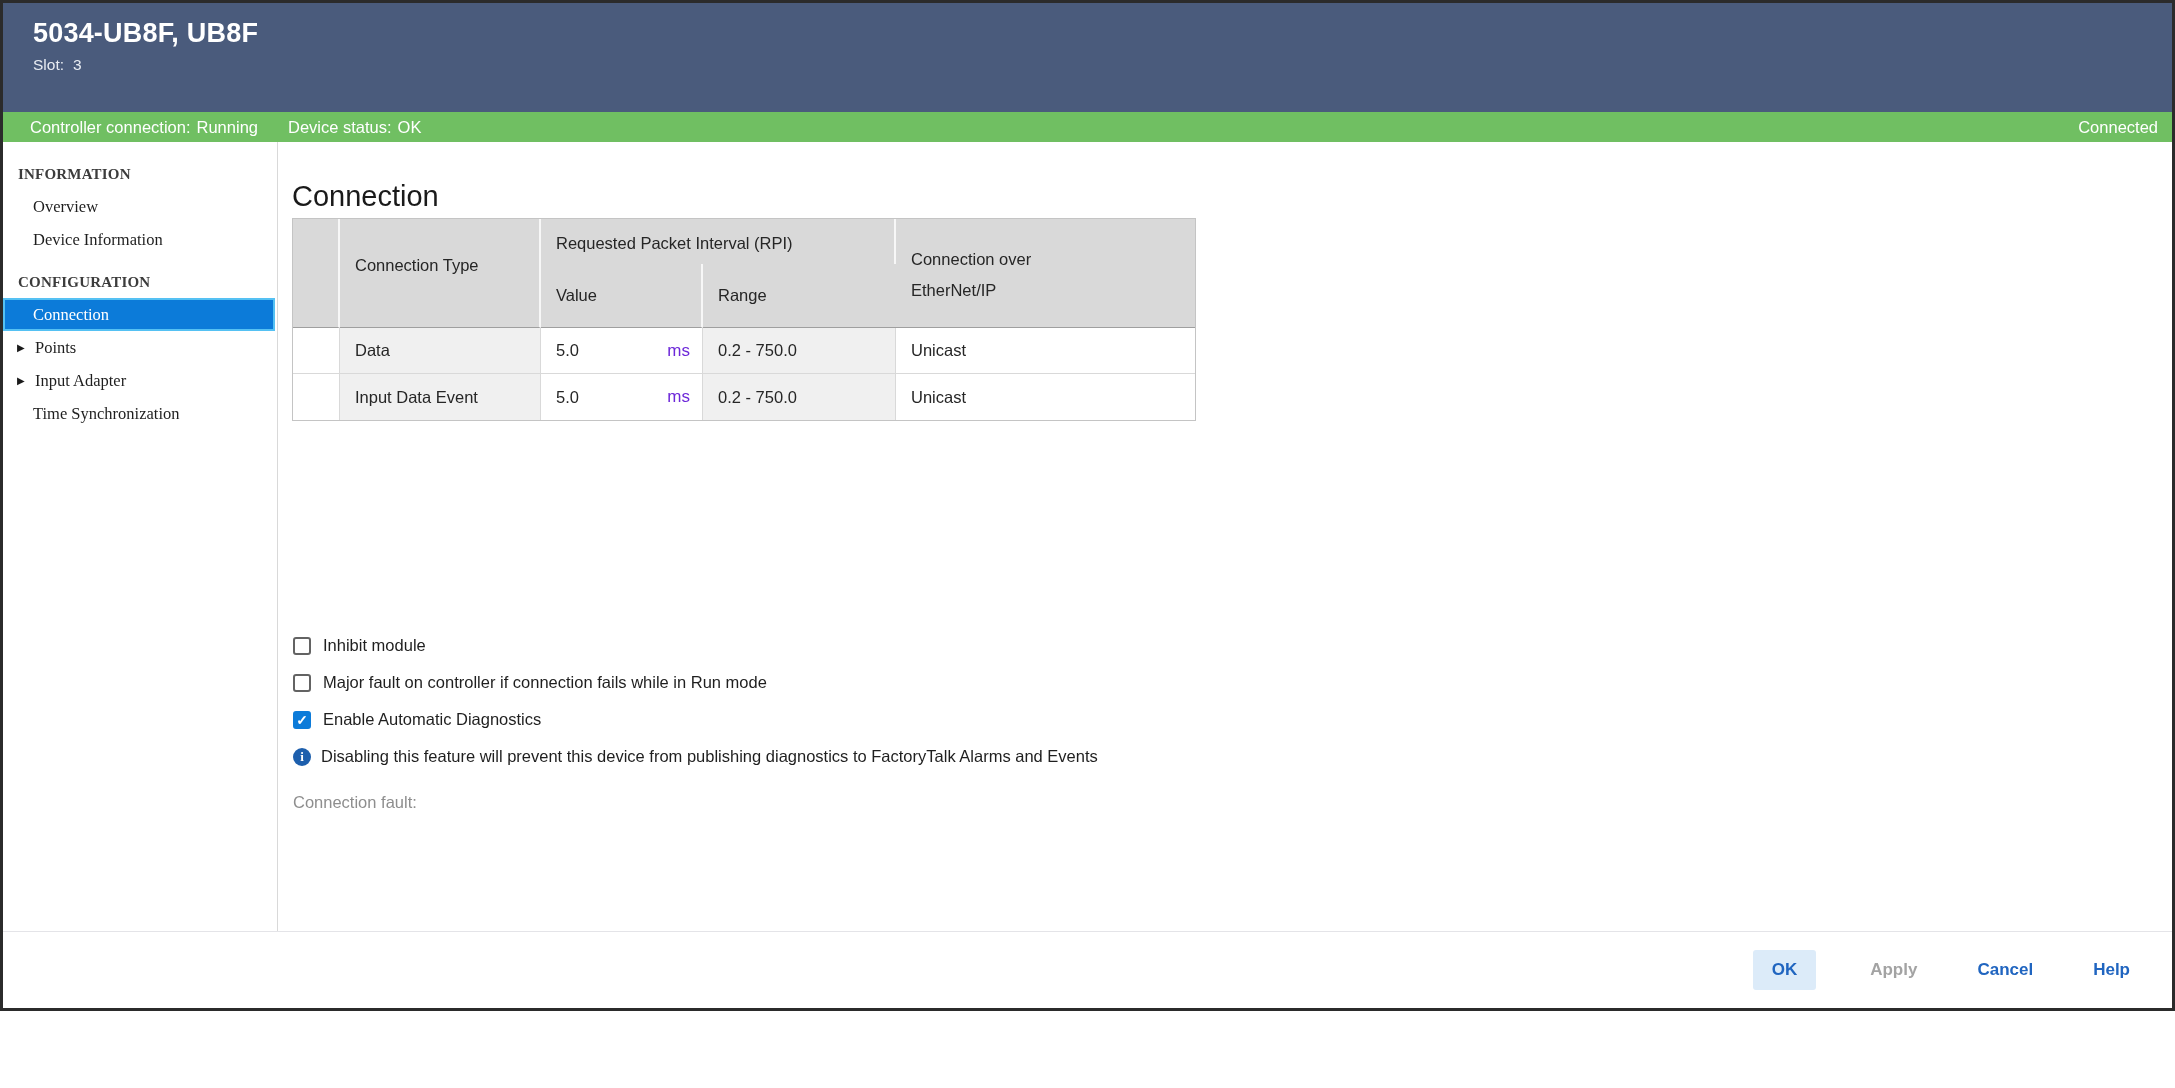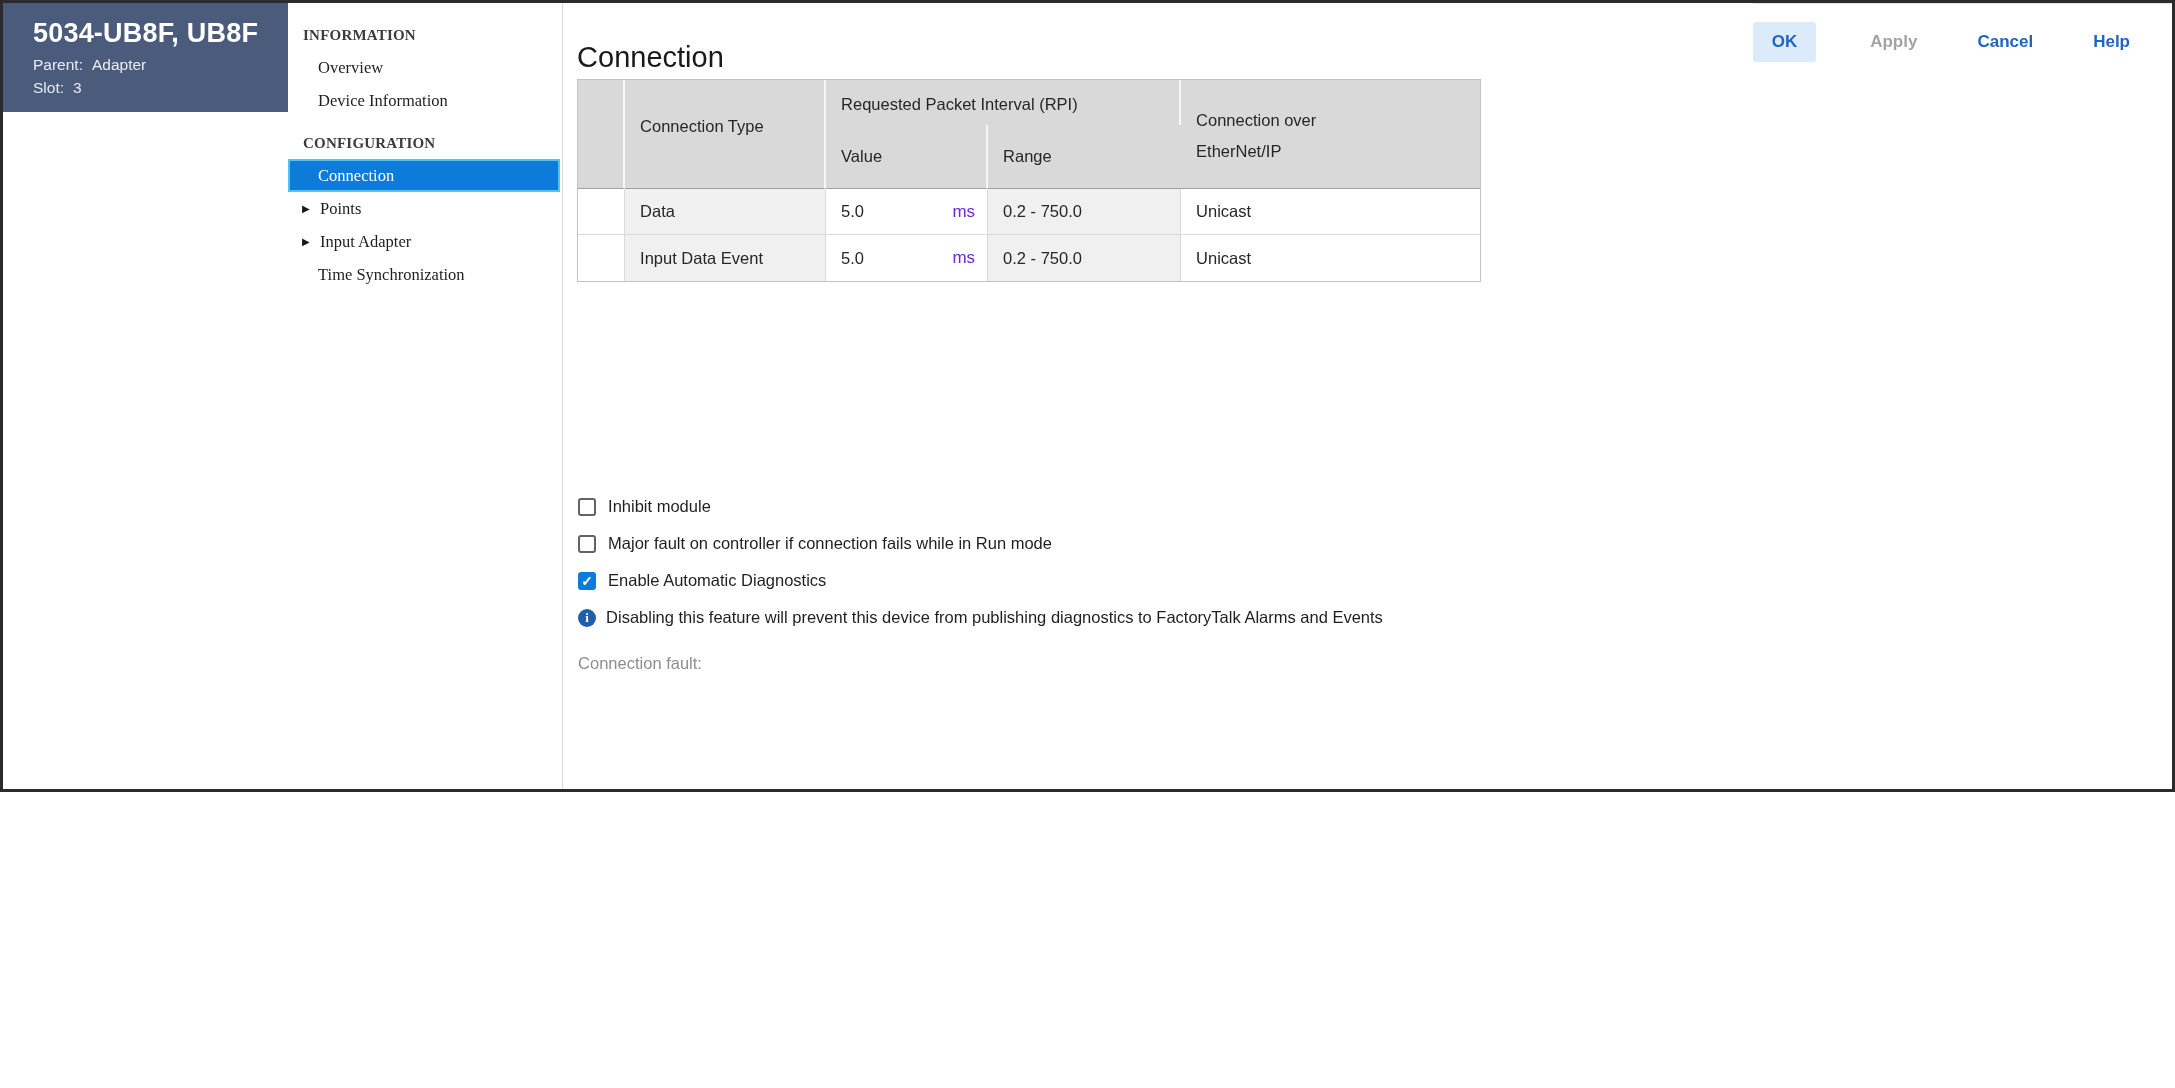--- a/index.html
+++ b/index.html
@@ -1,20 +1,20 @@
 <!DOCTYPE html>
 <html><head>
 <meta charset="utf-8">
 <style>
   * { margin:0; padding:0; box-sizing:border-box; }
   html,body { width:2175px; height:1088px; font-family:"Liberation Sans", sans-serif; }
   .window {
-    width:2175px; height:792px;
+    width:2175px; height:1011px;
     border:3px solid #2b2b2b;
-    display:flex; 
+    display:flex; flex-direction:column;
     background:#ffffff; overflow:hidden;
   }
 
   
   .header { height:109px; background:#4a5b7c; color:#fff; padding:15px 30px 0 30px; flex:0 0 auto; }
   .header .title { font-size:27px; font-weight:700; letter-spacing:0.2px; }
   .header .meta { font-size:15.5px; color:#e9edf3; margin-top:7px; }
   .header .meta + .meta { margin-top:5px; }
   .header .meta .lbl { margin-right:9px; }
 
@@ -86,27 +86,33 @@
   .footer .btn.disabled { color:#a3a3a3; cursor:default; }
 </style>
 </head>
 <body>
 
 <div class="window">
 
   <div class="header">
     <div class="title">5034-UB8F, UB8F</div>
     <div class="meta">
-      <span class="lbl">Parent:</span><span>Adapter</span>
-    </div>
-    <div class="meta">
       <span class="lbl">Slot:</span><span>3</span>
     </div>
   </div>
 
+  <div class="statusbar">
+    <span class="pair">
+      <span class="lbl">Controller connection:</span><span>Running</span>
+    </span>
+    <span class="pair">
+      <span class="lbl">Device status:</span><span>OK</span>
+    </span>
+    <span class="connected">Connected</span>
+  </div>
 
   <div class="body">
 
     <div class="sidebar">
       <div class="section">
         <div class="section-header">INFORMATION</div>
         <div class="nav-item">
           <span>Overview</span>
         </div>
         <div class="nav-item">

